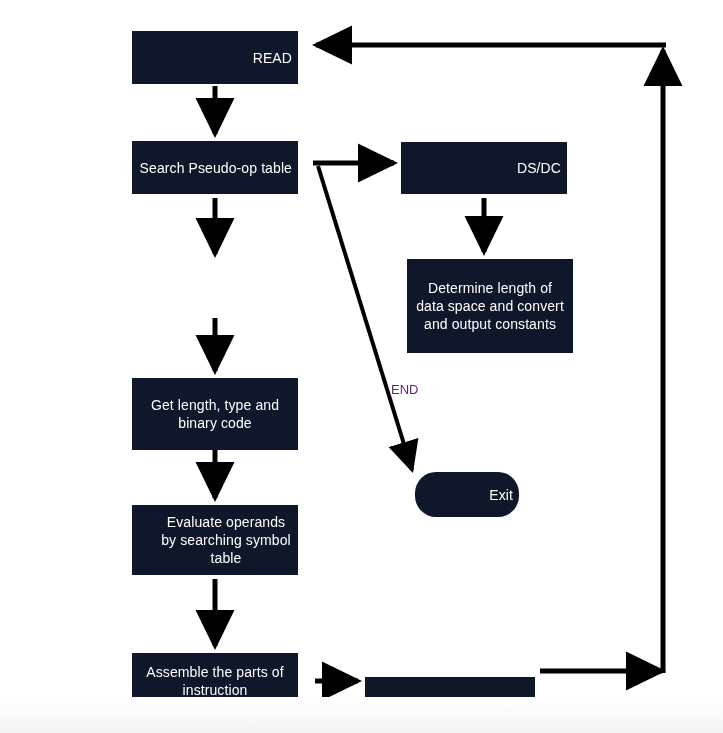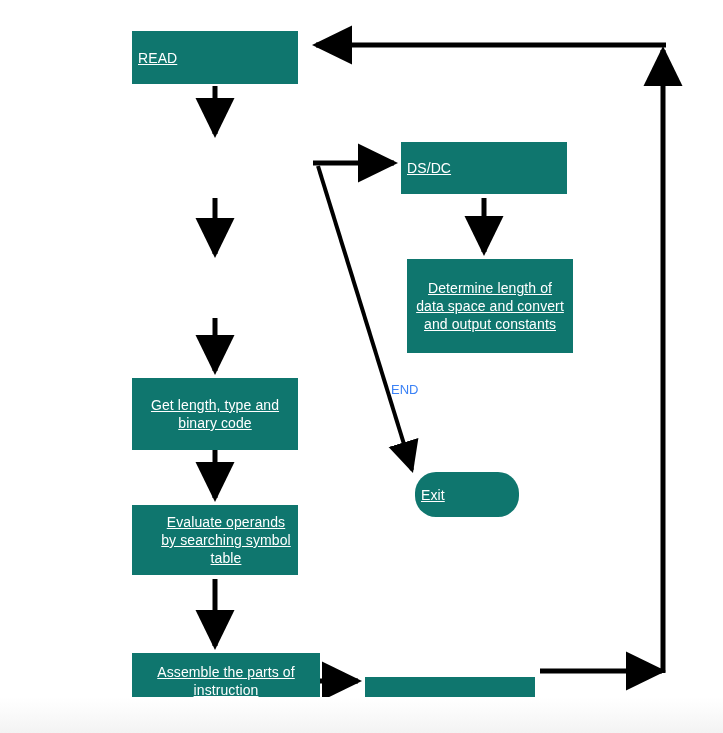--- a/index.html
+++ b/index.html
@@ -34,33 +34,32 @@
     left: 0;
     top: 0;
     width: 723px;
     height: 733px;
   }
   .node {
     position: absolute;
     box-sizing: border-box;
     display: flex;
     align-items: center;
-    justify-content: flex-start;
+    justify-content: flex-end;
     text-align: center;
     color: #ffffff;
     font-size: 14px;
     line-height: 18px;
     letter-spacing: 0.1px;
     padding: 2px 6px;
-    background: #0f766e;
-    text-decoration: underline;
+    background: #0f172a;
   }
   .edge-label {
     position: absolute;
-    color: #3b82f6;
+    color: #701a75;
     font-size: 13px;
     line-height: 14px;
     white-space: nowrap;
   }
 </style>
 </head>
 <body>
 
 <div id="canvas">
 
@@ -111,20 +110,23 @@
       <line x1="540" y1="671" x2="662" y2="671" stroke="#000000" stroke-width="5" marker-end="url(#ah)"></line>
       <line x1="663" y1="673" x2="663" y2="50" stroke="#000000" stroke-width="5" marker-end="url(#ah)"></line>
       <line x1="666" y1="45" x2="316" y2="45" stroke="#000000" stroke-width="5" marker-end="url(#ah)"></line>
     </g>
   </svg>
 
   <div class="node" style="left:132px; top:31px; width:166px; height:53px;">
     <span>READ</span>
   </div>
 
+  <div class="node" style="left:132px; top:141px; width:166px; height:53px;">
+    <span>Search Pseudo-op table</span>
+  </div>
 
   <div class="node" style="left:401px; top:142px; width:166px; height:52px;">
     <span>DS/DC</span>
   </div>
 
 
   <div class="node" style="left:407px; top:259px; width:166px; height:94px;">
     <span>Determine length of data space and convert and output constants</span>
   </div>
 
@@ -133,21 +135,21 @@
   </div>
 
   <div class="node" style="left:415px; top:472px; width:104px; height:45px;border-radius:21px;">
     <span>Exit</span>
   </div>
 
   <div class="node" style="left:132px; top:505px; width:166px; height:70px;padding-left:28px;">
     <span>Evaluate operands by searching symbol table</span>
   </div>
 
-  <div class="node" style="left:132px; top:653px; width:188px; height:55px;">
+  <div class="node" style="left:132px; top:653px; width:166px; height:55px;">
     <span>Assemble the parts of instruction</span>
   </div>
 
   <div class="node" style="left:365px; top:653px; width:170px; height:55px;margin-top:24px;">
     <span>Update LC</span>
   </div>
 
   <div class="edge-label" style="left:391px; top:383px;">
     <span>END</span>
   </div>

